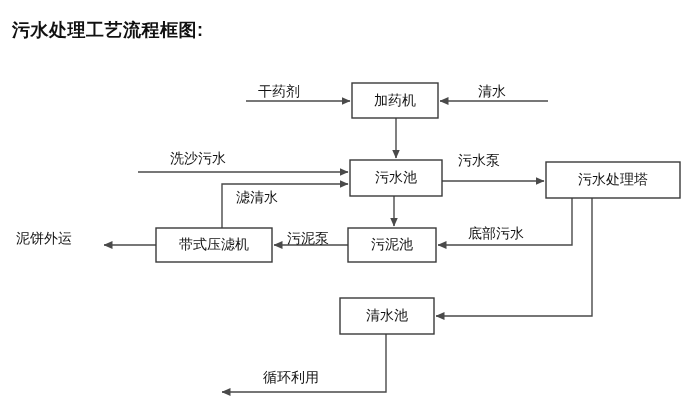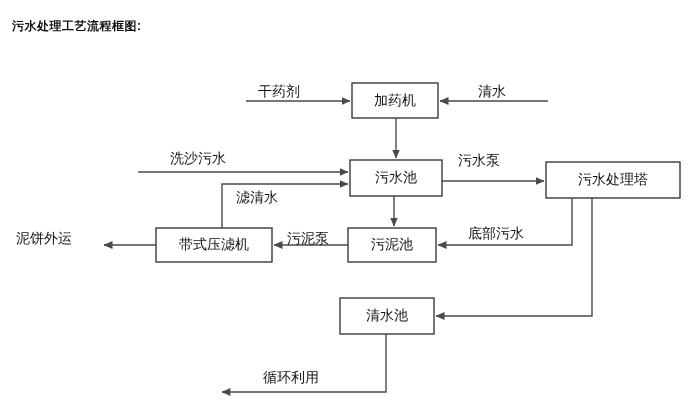--- a/index.html
+++ b/index.html
@@ -4,21 +4,21 @@
 <style>
   html,body{margin:0;padding:0;background:#ffffff;}
   body{
     width:700px;height:420px;overflow:hidden;
     font-family:"Liberation Sans","DejaVu Sans",sans-serif;
     color:#1a1a1a;position:relative;
   }
   #diagram-root{position:absolute;left:0;top:0;width:700px;height:420px;}
   .title{
     position:absolute;left:12px;top:18px;
-    font-size:12px;font-weight:bold;letter-spacing:.5px;
+    font-size:18px;font-weight:bold;letter-spacing:.5px;
     color:#111;white-space:nowrap;
   }
   svg{position:absolute;left:0;top:0;width:700px;height:420px;}
   .node rect{fill:#ffffff;stroke:#3a3a3a;stroke-width:1.4;}
   .node text{
     font-family:"Liberation Sans","DejaVu Sans",sans-serif;
     font-size:14px;fill:#111;text-anchor:middle;dominant-baseline:middle;
   }
   .edge{fill:none;stroke:#4a4a4a;stroke-width:1.4;}
   .edge-label{

